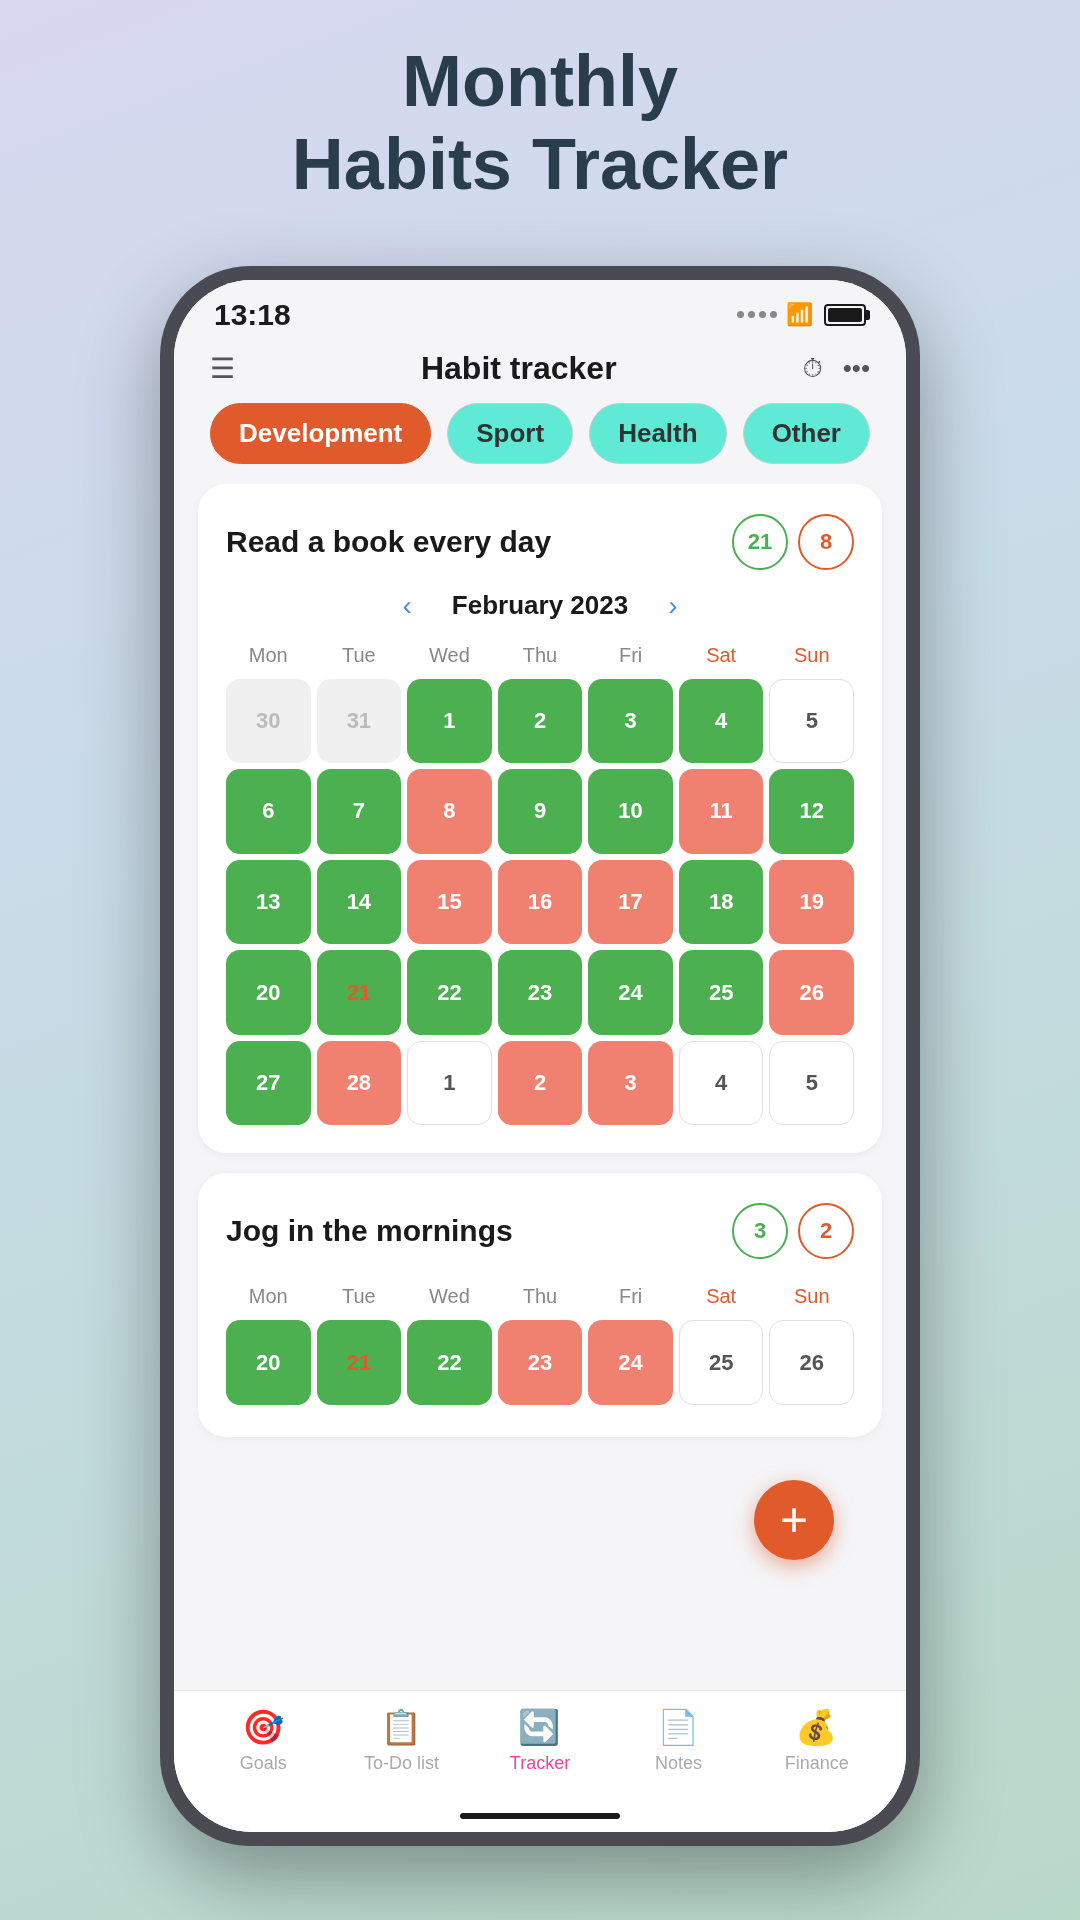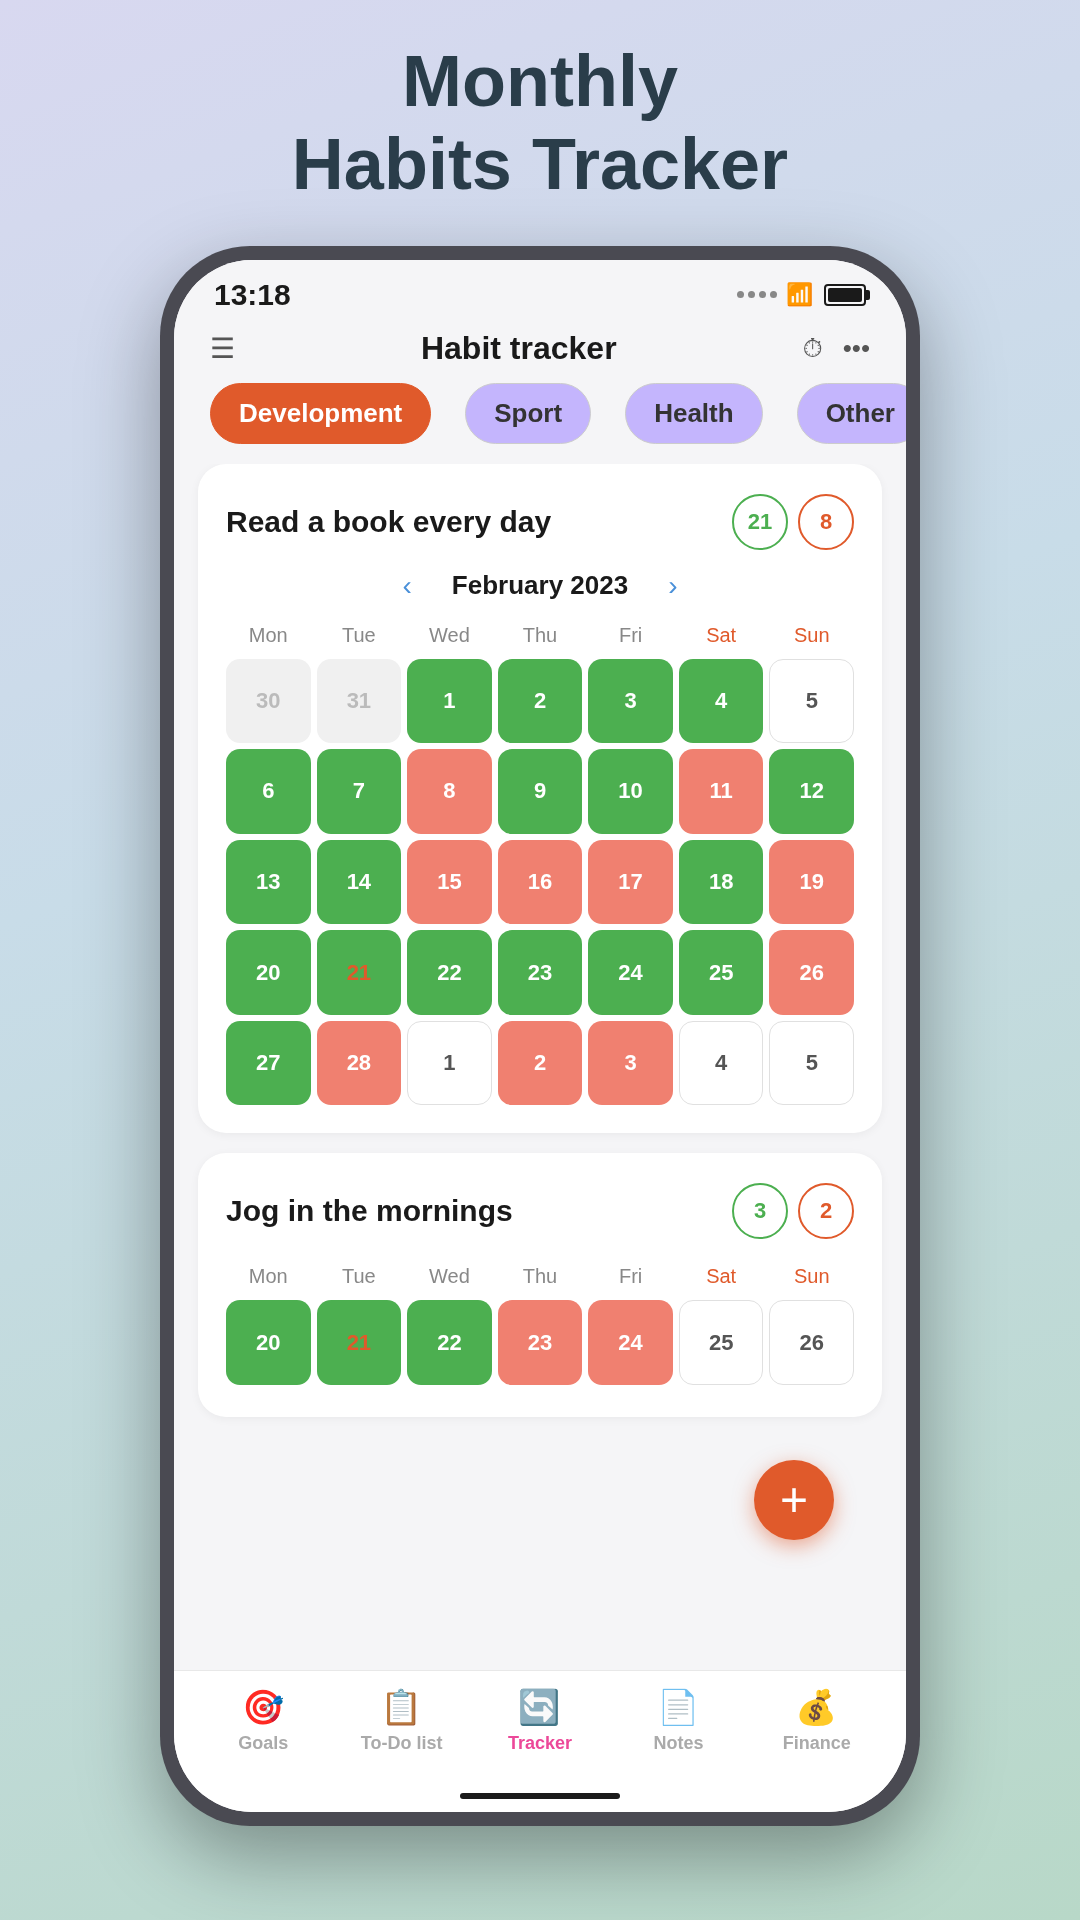--- a/index.html
+++ b/index.html
@@ -20,21 +20,21 @@
       font-weight: 800;
       text-align: center;
       margin-top: 40px;
       line-height: 1.15;
     }
     .phone-frame {
       width: 760px;
       height: 1580px;
       background: #4a4a52;
       border-radius: 90px;
-      margin-top: 40px;
+      margin-top: 60px;
       padding: 14px;
       box-shadow: 0 30px 80px rgba(0,0,0,0.35);
       position: relative;
     }
     .phone-inner {
       width: 100%;
       height: 100%;
       background: #f5f5f7;
       border-radius: 78px;
       overflow: hidden;
@@ -94,32 +94,32 @@
       justify-content: space-between;
       padding: 10px 36px 16px;
       background: #f5f5f7;
     }
     .menu-icon { font-size: 28px; color: #555; cursor: pointer; }
     .app-title { font-size: 32px; font-weight: 700; color: #1a1a1a; }
     .header-icons { display: flex; gap: 20px; align-items: center; }
     .header-icon { font-size: 26px; color: #555; cursor: pointer; }
     .category-tabs {
       display: flex;
-      gap: 34px;
+      gap: 16px;
       padding: 0 36px 20px;
       background: #f5f5f7;
     }
     .tab-pill {
       padding: 14px 28px;
       border-radius: 50px;
       font-size: 26px;
       font-weight: 600;
       cursor: pointer;
       border: 1.5px solid #ccc;
-      background: #c4b5fd;
+      background: #5eead4;
       color: #333;
     }
     .tab-pill.active {
       background: #e05a2b;
       color: white;
       border-color: #e05a2b;
     }
     .scroll-area {
       flex: 1;
       overflow-y: auto;
@@ -231,21 +231,21 @@
     .nav-item {
       display: flex;
       flex-direction: column;
       align-items: center;
       gap: 6px;
       cursor: pointer;
       flex: 1;
     }
     .nav-icon { font-size: 34px; color: #aaa; }
     .nav-icon.active { color: #e05a2b; }
-    .nav-label { font-size: 18px; color: #aaa; font-weight: 700; }
+    .nav-label { font-size: 18px; color: #aaa; font-weight: 400; }
     .nav-label.active { color: #ec4899; }
     .home-indicator {
       height: 32px;
       background: white;
       display: flex;
       align-items: center;
       justify-content: center;
     }
     .home-bar {
       width: 160px; height: 6px;

